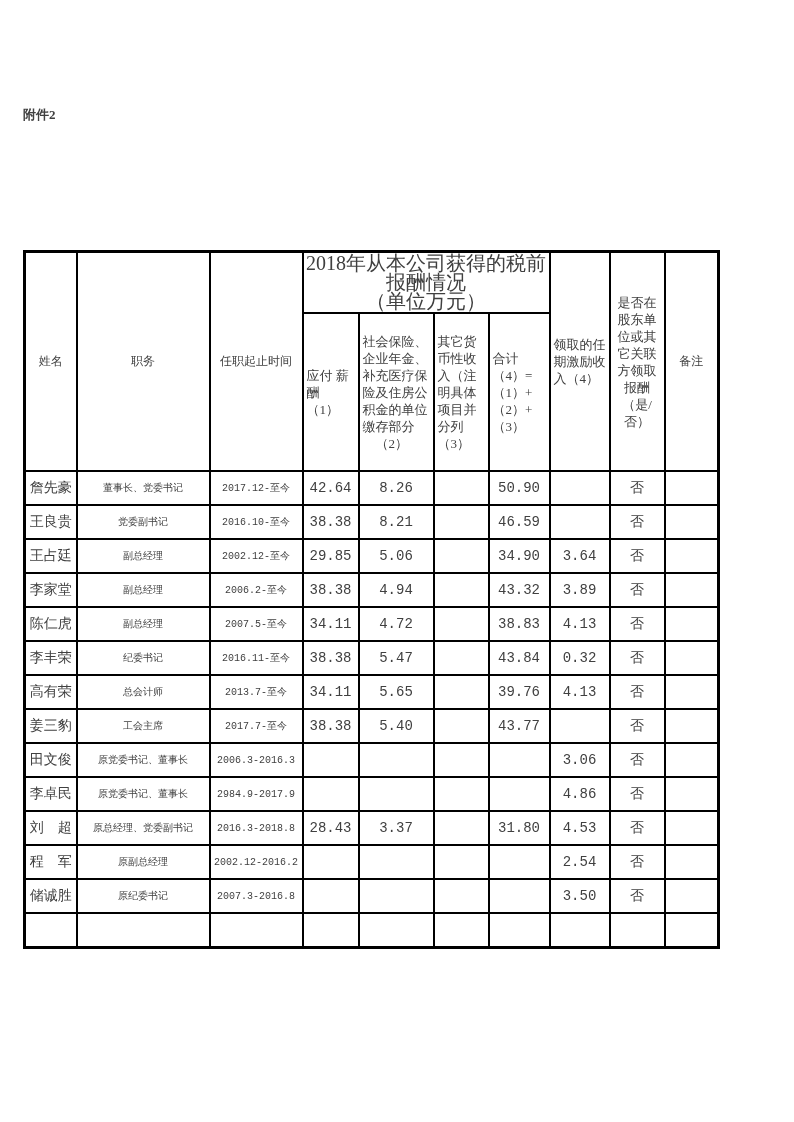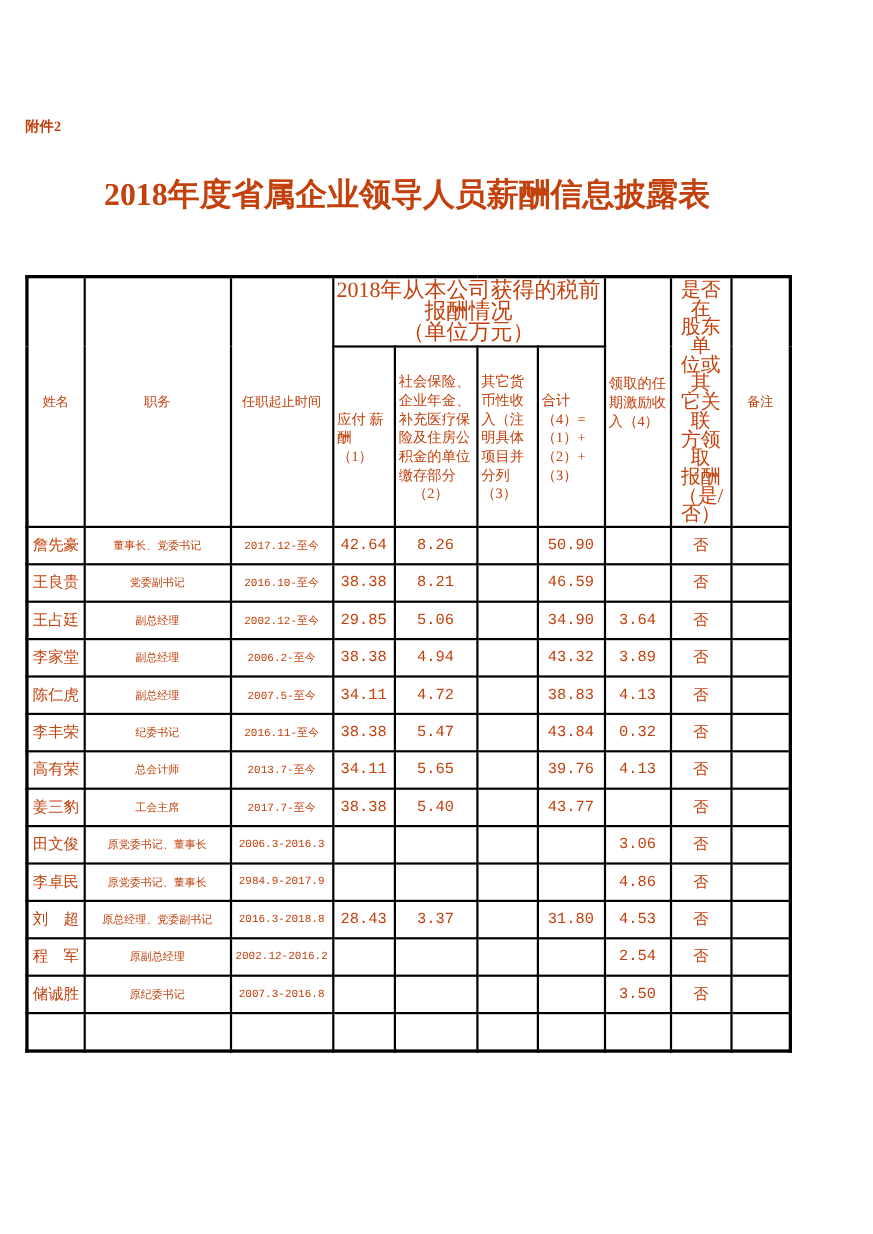--- a/index.html
+++ b/index.html
@@ -3,21 +3,21 @@
 <meta charset="utf-8">
 <style>
   html,body { margin:0; padding:0; background:#e9e9e9; }
   .page {
     position:relative;
     width:794px; height:1122px;
     margin:0 auto;
     background:#ffffff;
     overflow:hidden;
     font-family:"Liberation Serif","DejaVu Serif",serif;
-    color:#c2410c;
+    color:#404040;
   }
   .attachment {
     position:absolute; left:23px; top:106px;
     font-size:13px; font-weight:600;
   }
   .doc-title {
     position:absolute; left:23px; top:157px; width:694px;
     margin:0; text-align:center;
     font-size:29px; font-weight:bold;
     white-space:nowrap; letter-spacing:0;
@@ -41,35 +41,34 @@
   }
   th.th-group {
     font-size:20px; text-align:center; vertical-align:middle;
     white-space:pre-line; line-height:19px;
   }
   th.th-wrap {
     font-size:13px; text-align:left; vertical-align:middle;
     white-space:pre-line; line-height:17px; padding:2px 3px;
   }
   th.th-wrap-center {
-    font-size:18px; text-align:center; vertical-align:middle;
+    font-size:13px; text-align:center; vertical-align:middle;
     white-space:pre-line; line-height:17px; padding:2px 1px;
   }
   tr.data-row { height:34px;font-family:Liberation Mono, monospace; }
   .doc-table td { vertical-align:middle; text-align:center; font-size:14px; }
   td.c-pos, td.c-term { font-size:10px; white-space:nowrap; padding:0; }
 </style>
 </head>
 <body>
 
 <div class="page">
 
   <div class="attachment">附件2</div>
 
-  <h1 class="doc-title">2018年度省属企业领导人员薪酬信息披露表</h1>
 
   <table class="doc-table">
     <colgroup>
       <col style="width:52px">
       <col style="width:133px">
       <col style="width:93px">
       <col style="width:56px">
       <col style="width:75px">
       <col style="width:55px">
       <col style="width:61px">

